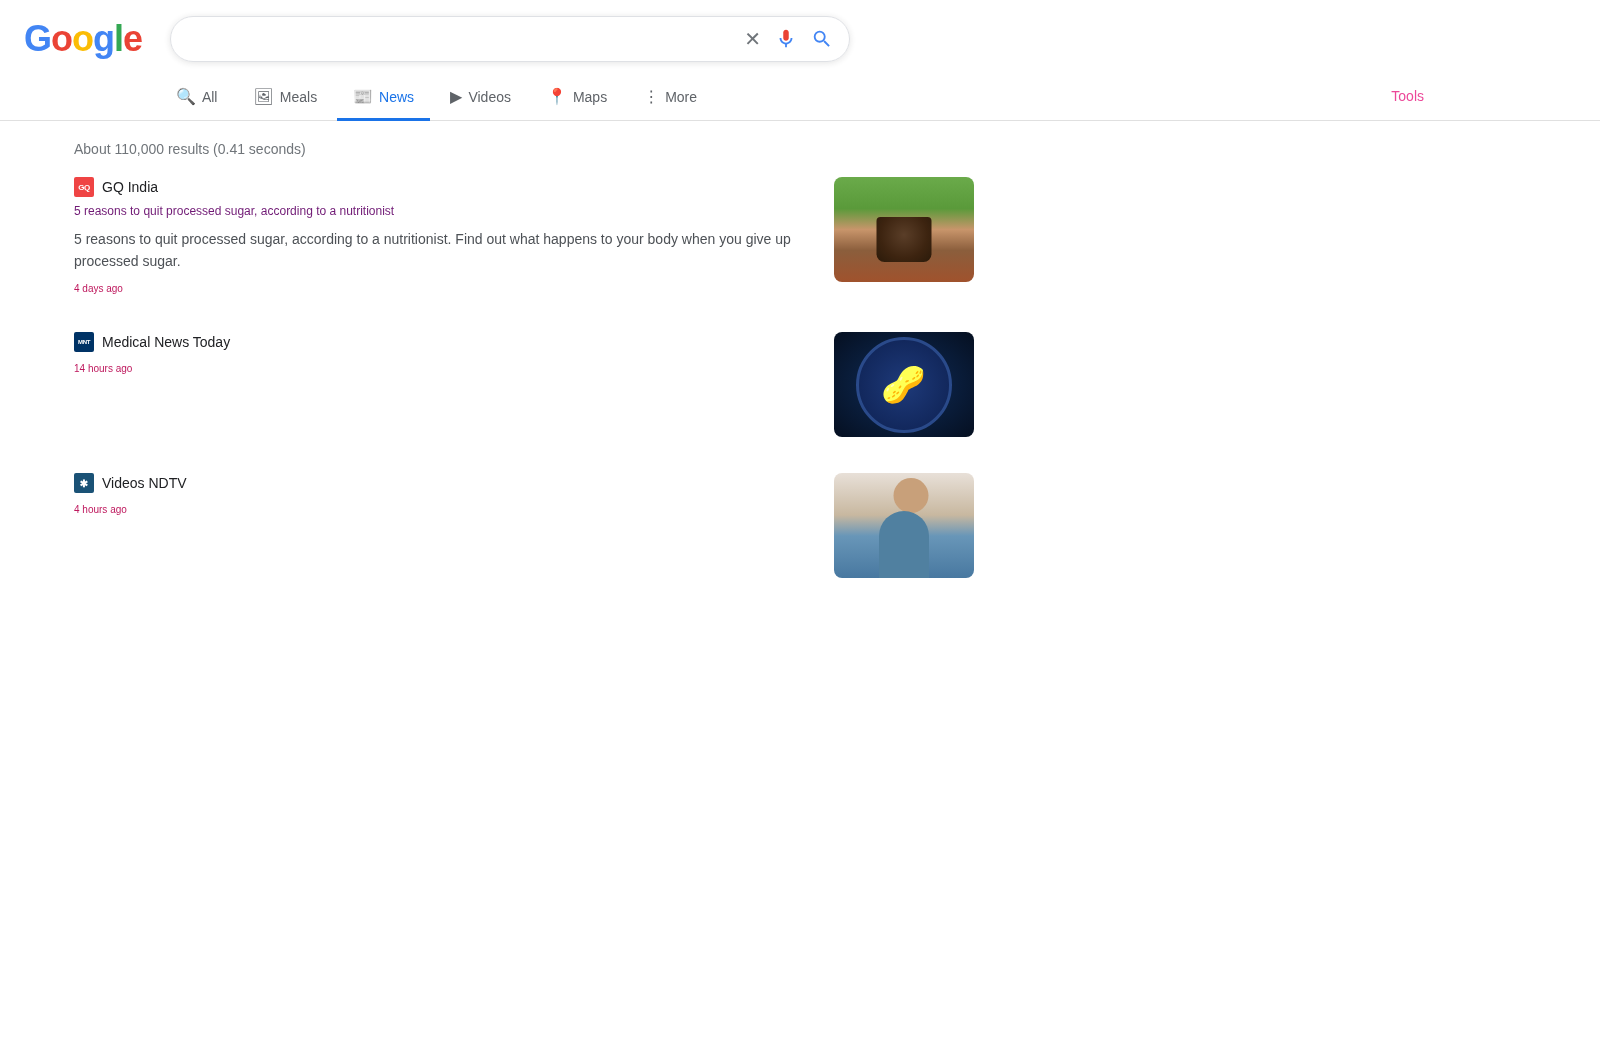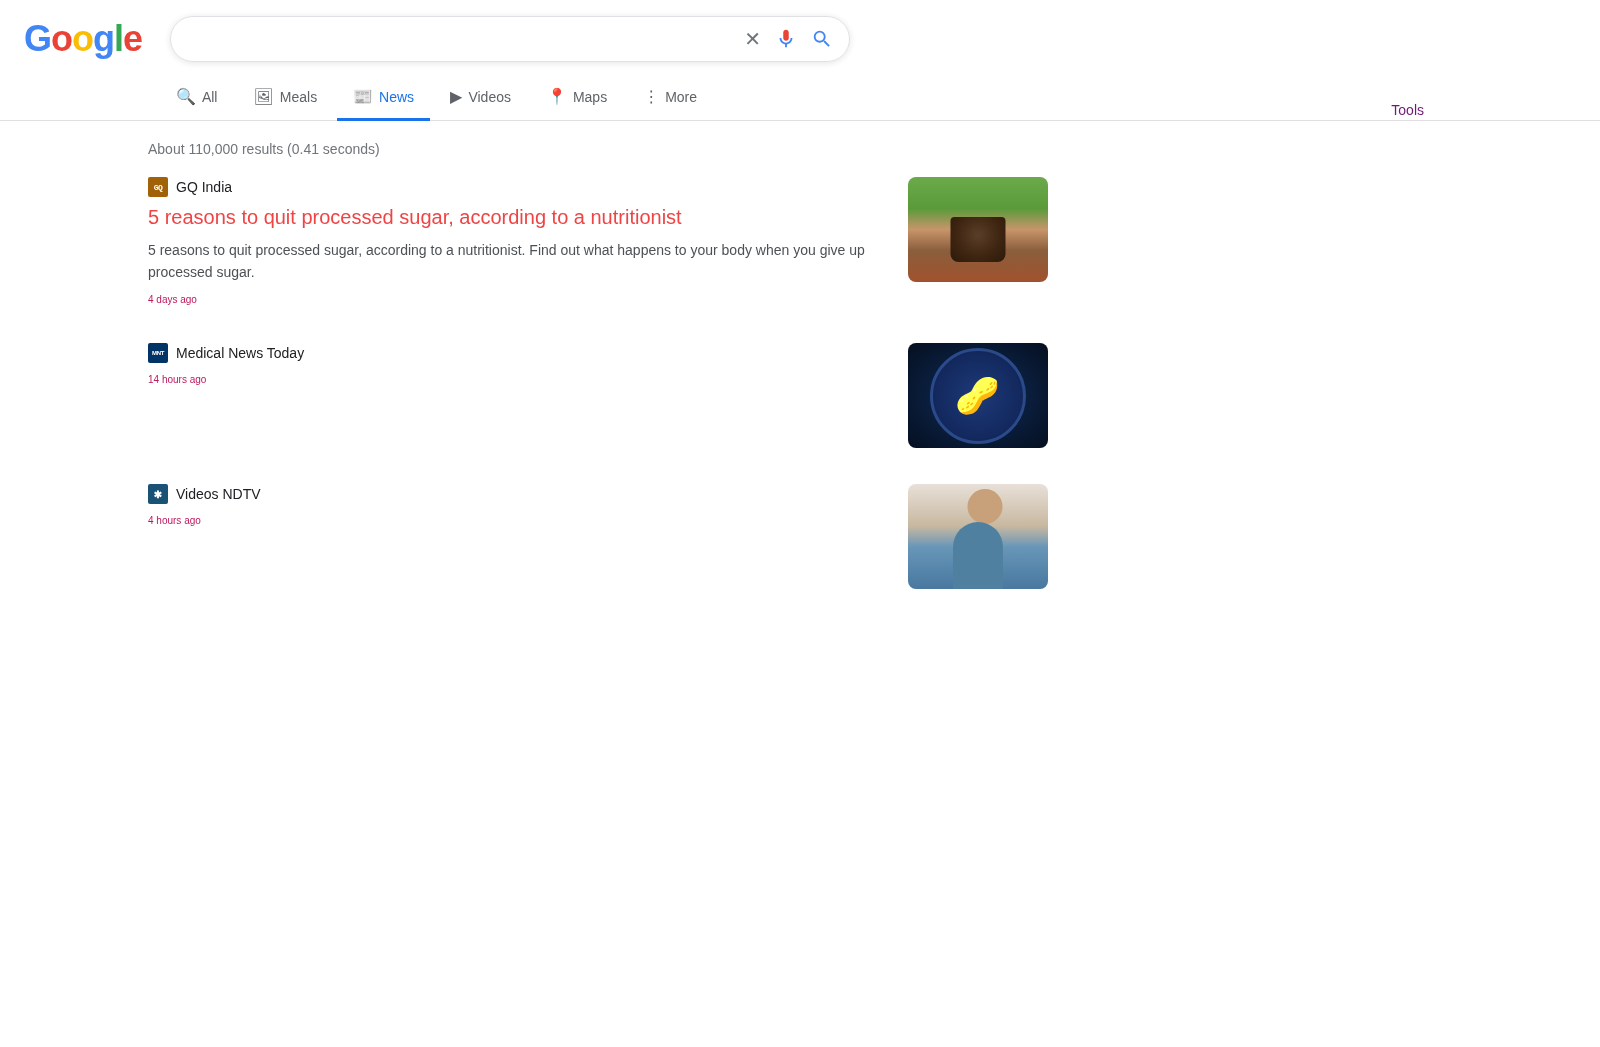--- a/index.html
+++ b/index.html
@@ -92,31 +92,30 @@
     }
     .nav-tab.active {
       color: #1a73e8;
       border-bottom: 3px solid #1a73e8;
     }
     .nav-tab-icon { font-size: 16px; }
     .tools-btn {
       margin-left: auto;
       padding: 12px 16px;
       font-size: 14px;
-      color: #701a75;
+      color: #ec4899;
       cursor: pointer;
       border-bottom: 3px solid transparent;
-      top: 14px;
+      top: 0;
       position: relative;
     }
 
     
     .results-area {
-      padding: 12px 160px 40px 112px;
-      margin-left: 36px;
+      padding: 12px 160px 40px 74px;
     }
     .results-count {
       font-size: 14px;
       color: #70757a;
       margin-bottom: 20px;
       margin-top: 8px;
     }
 
     
     .result-card {
@@ -141,45 +140,44 @@
       height: 20px;
       border-radius: 2px;
       display: flex;
       align-items: center;
       justify-content: center;
       font-size: 9px;
       font-weight: bold;
       flex-shrink: 0;
     }
     .gq-logo {
-      background: #a16207;
+      background: #ef4444;
       color: #fff;
       font-size: 8px;
       letter-spacing: -0.5px;
-      font-family: Liberation Mono, monospace;
     }
     .mnt-logo {
       background: #003366;
       color: #fff;
       font-size: 6px;
       letter-spacing: -0.3px;
       line-height: 1;
     }
     .ndtv-logo {
       background: #1a5276;
       color: #fff;
       font-size: 10px;
     }
     .source-name {
       font-size: 14px;
       color: #202124;
     }
     .result-title {
-      font-size: 20px;
-      color: #ef4444;
+      font-size: 12px;
+      color: #701a75;
       text-decoration: none;
       line-height: 1.4;
       margin-bottom: 8px;
       display: block;
       cursor: pointer;
     }
     .result-snippet {
       font-size: 14px;
       color: #4d5156;
       line-height: 1.58;

